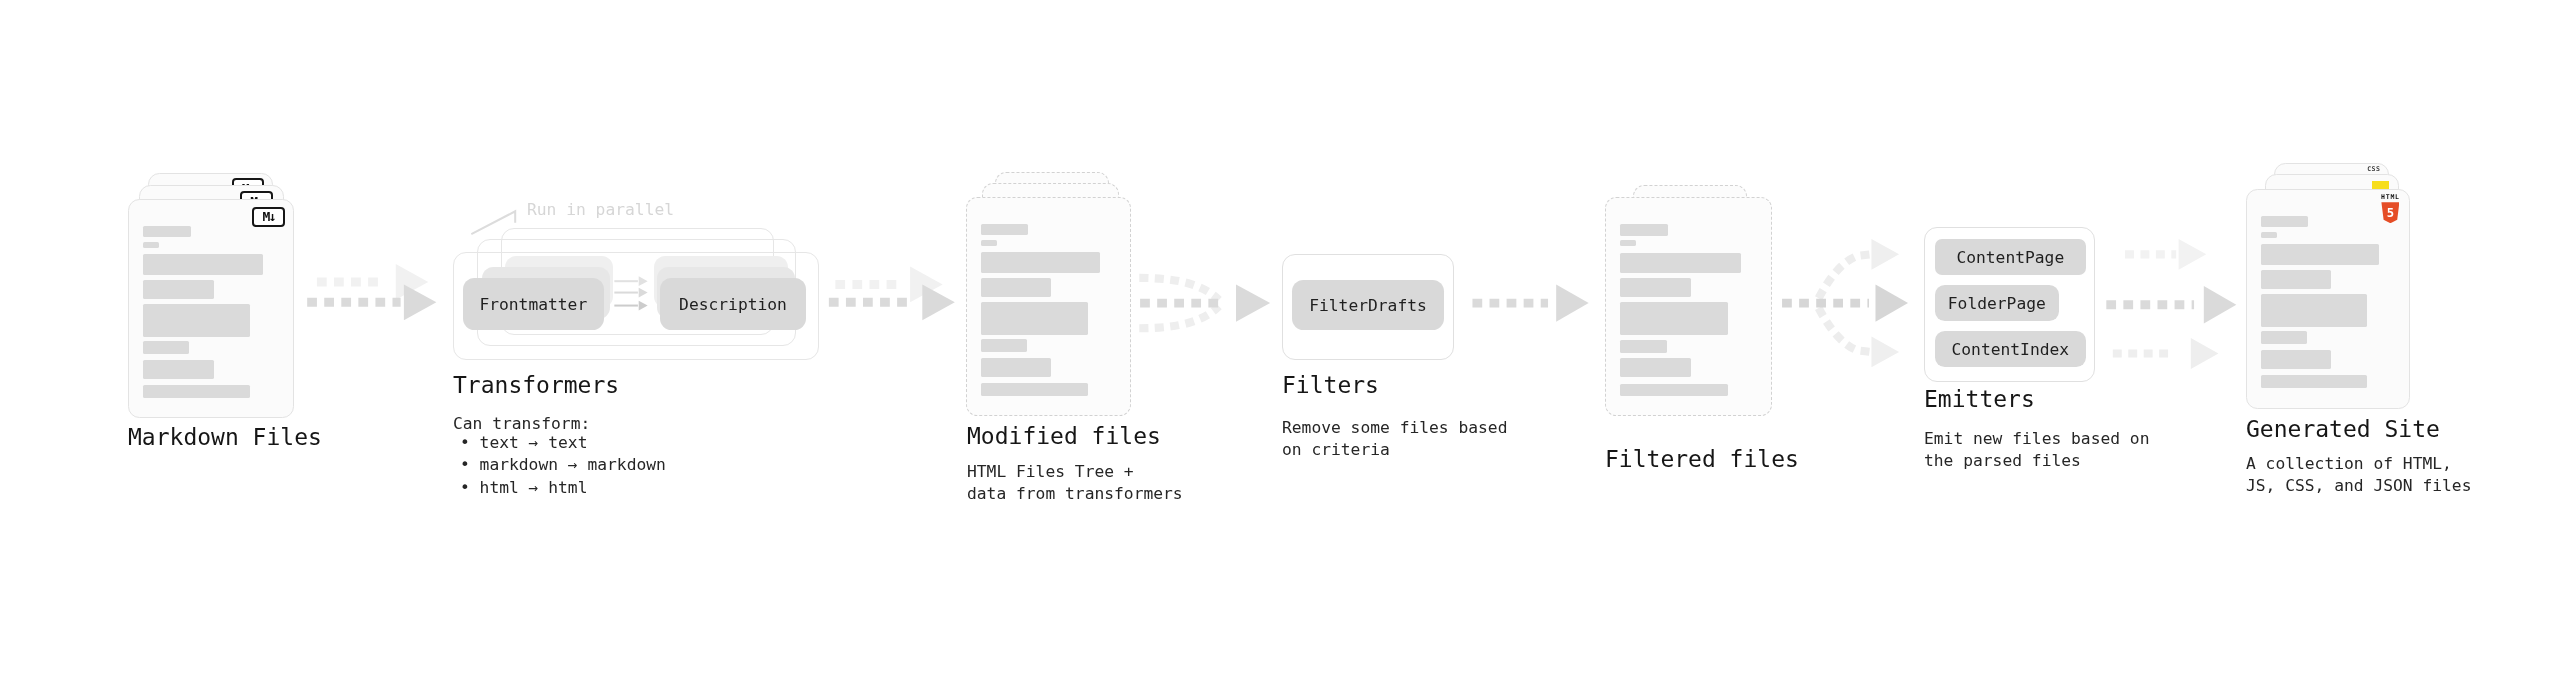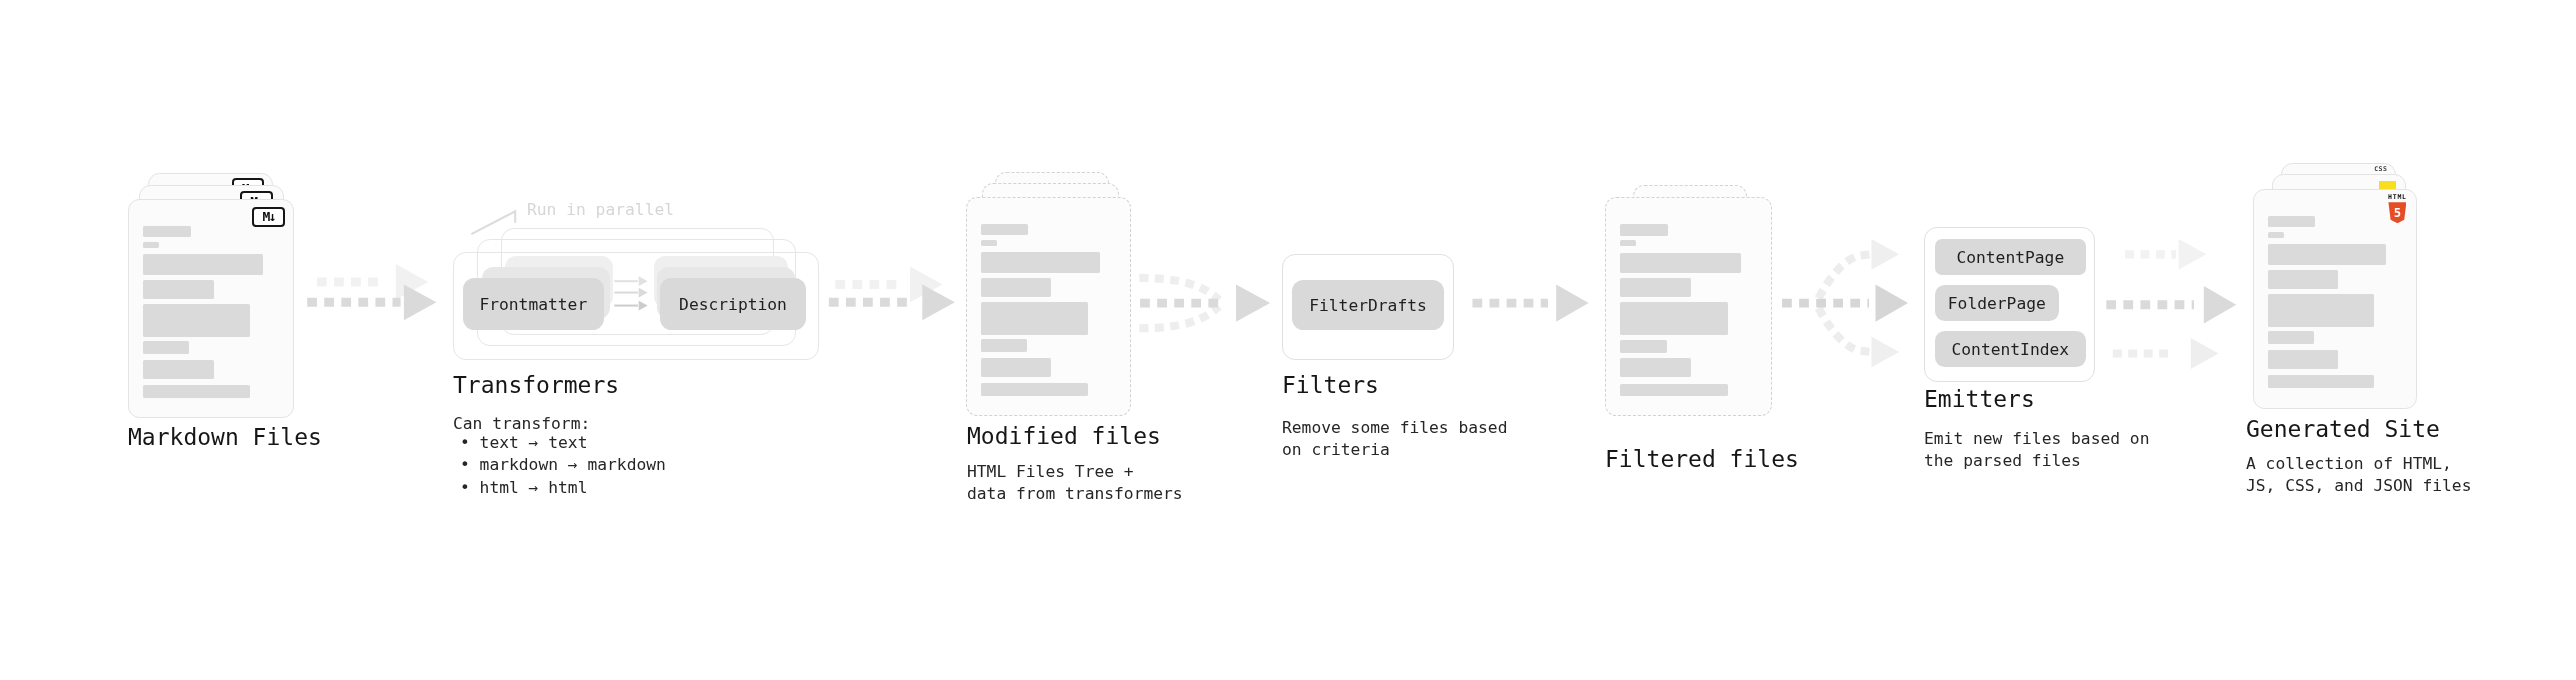--- a/index.html
+++ b/index.html
@@ -192,21 +192,21 @@
 
   <div class="panel" style="left:1924px;top:227px;width:171px;height:155px;">
     <div class="chip" style="left:9.8px;top:11.4px;width:151px;height:36px;border-radius:7px;">ContentPage</div>
     <div class="chip" style="left:9.8px;top:57px;width:124px;height:36px;border-radius:9.8px;">FolderPage</div>
     <div class="chip" style="left:9.8px;top:103px;width:151px;height:36px;border-radius:9.8px;">ContentIndex</div>
   </div>
   <div class="title" style="left:1924px;top:385px;">Emitters</div>
   <div class="caption" style="left:1924px;top:428px;">Emit new files based on
 the parsed files</div>
 
-  <div class="abs" style="left:2246px;top:163px;width:152px;height:246px;margin-left:7px;">
+  <div class="abs" style="left:2246px;top:163px;width:152px;height:246px;">
     <div class="card" style="left:28.4px;top:0;width:115px;height:49px;z-index:1;">
       <div class="cssmark" style="right:6.5px;top:2.4px;">
         <div class="word">CSS</div>
         <div class="bar-b" style="background-color: rgb(40, 98, 233);"></div>
       </div>
     </div>
     <div class="card" style="left:18.7px;top:10.6px;width:134px;height:49px;z-index:2;">
       <div class="jsmark" style="right: 9px; top: 6.5px; background-color: rgb(247, 222, 30);"></div>
     </div>
     <div class="card" style="left:0;top:26px;width:164px;height:220px;z-index:3;">

